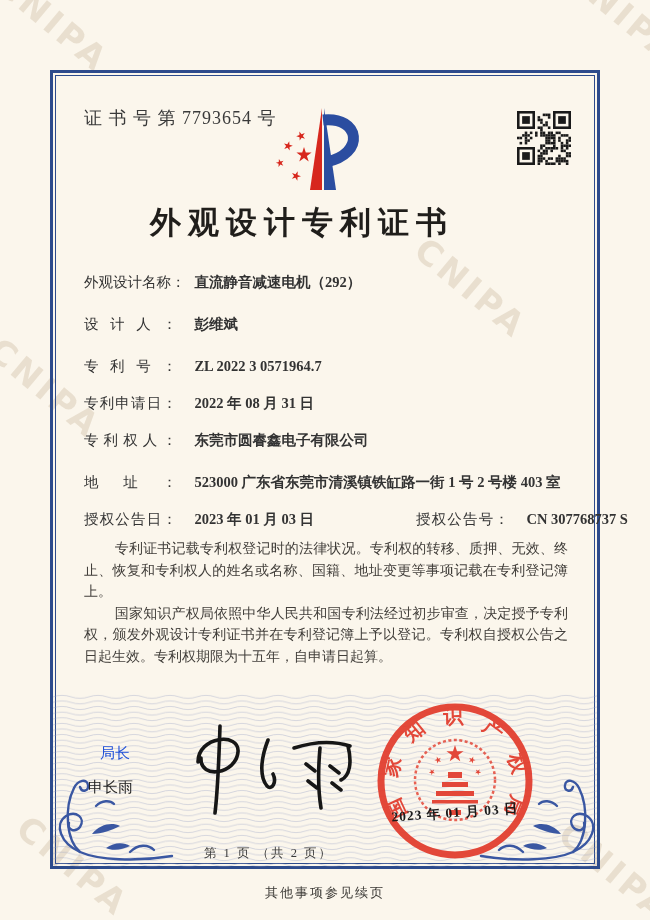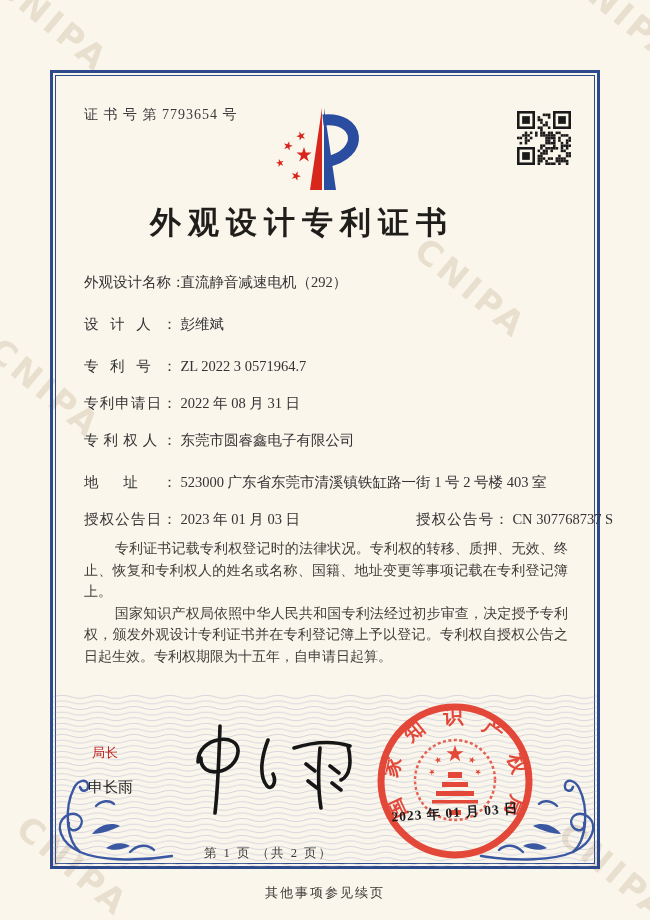--- a/index.html
+++ b/index.html
@@ -7,42 +7,42 @@
         background:#fbf6ec;font-family:"Liberation Serif","DejaVu Serif",serif;color:#2f2f2f;}
   
   .wm{position:absolute;font-family:"DejaVu Sans","Liberation Sans",sans-serif;
       font-weight:bold;font-size:34px;letter-spacing:4px;color:rgba(186,166,134,0.28);
       transform:rotate(40deg);white-space:nowrap;pointer-events:none;}
   
   .frame{position:absolute;left:50px;top:70px;width:550px;height:799px;
          border:3px solid #2d4b8c;box-sizing:border-box;}
   .frame .inner{position:absolute;inset:2px;border:1px solid #2d4b8c;}
   
-  .cert-no{position:absolute;left:84px;top:106px;font-size:14px;letter-spacing:1px;color:#3a3a3a;}
+  .cert-no{position:absolute;left:84px;top:106px;font-size:18px;letter-spacing:1px;color:#3a3a3a;}
   .logo{position:absolute;left:238px;top:100px;}
   .qr{position:absolute;left:517px;top:111px;}
   .title{position:absolute;left:50px;top:202px;width:504px;text-align:center;
          font-size:31px;font-weight:700;letter-spacing:7px;color:#201e1b;}
   
   .row{position:absolute;left:84px;font-size:14.5px;white-space:nowrap;color:#333;}
   .flabel{display:inline-block;width:6.4em;text-align:justify;text-align-last:justify;}
-  .fvalue{margin-left:0;}
+  .fvalue{margin-left:14px;font-weight:bold;}
   .grant-right{position:absolute;left:332px;top:0;}
   
   .body-text{position:absolute;left:84px;top:538px;width:484px;font-size:14px;
              line-height:21.5px;color:#413e3a;text-align:justify;}
   .body-text p{margin:0;text-indent:2.2em;}
   
   .waves{position:absolute;left:53px;top:694px;}
   .flourish{position:absolute;width:135px;height:110px;}
   .flourish.left{left:40px;top:760px;}
   .flourish.right{left:478px;top:760px;transform:scaleX(-1);}
   
-  .sig-title{position:absolute;left:92px;top:744px;font-family:"Liberation Sans","DejaVu Sans",sans-serif;
-             font-size:13px;color:#b91c1c;}
+  .sig-title{position:absolute;left:100px;top:744px;font-family:"Liberation Sans","DejaVu Sans",sans-serif;
+             font-size:15px;color:#1d4ed8;}
   .sig-name{position:absolute;left:88px;top:778px;font-family:"Liberation Sans","DejaVu Sans",sans-serif;
             font-size:15px;color:#222;}
   .sig-svg{position:absolute;left:168px;top:718px;}
   
   .seal{position:absolute;left:374px;top:700px;width:162px;height:162px;opacity:.93;}
   .seal-date{position:absolute;left:376px;top:804px;width:158px;text-align:center;
              font-size:13.5px;font-weight:bold;color:#1b1b1b;letter-spacing:1px;
              transform:rotate(-4deg);white-space:nowrap;}
   
   .page-info{position:absolute;left:50px;top:845px;width:437px;text-align:center;

